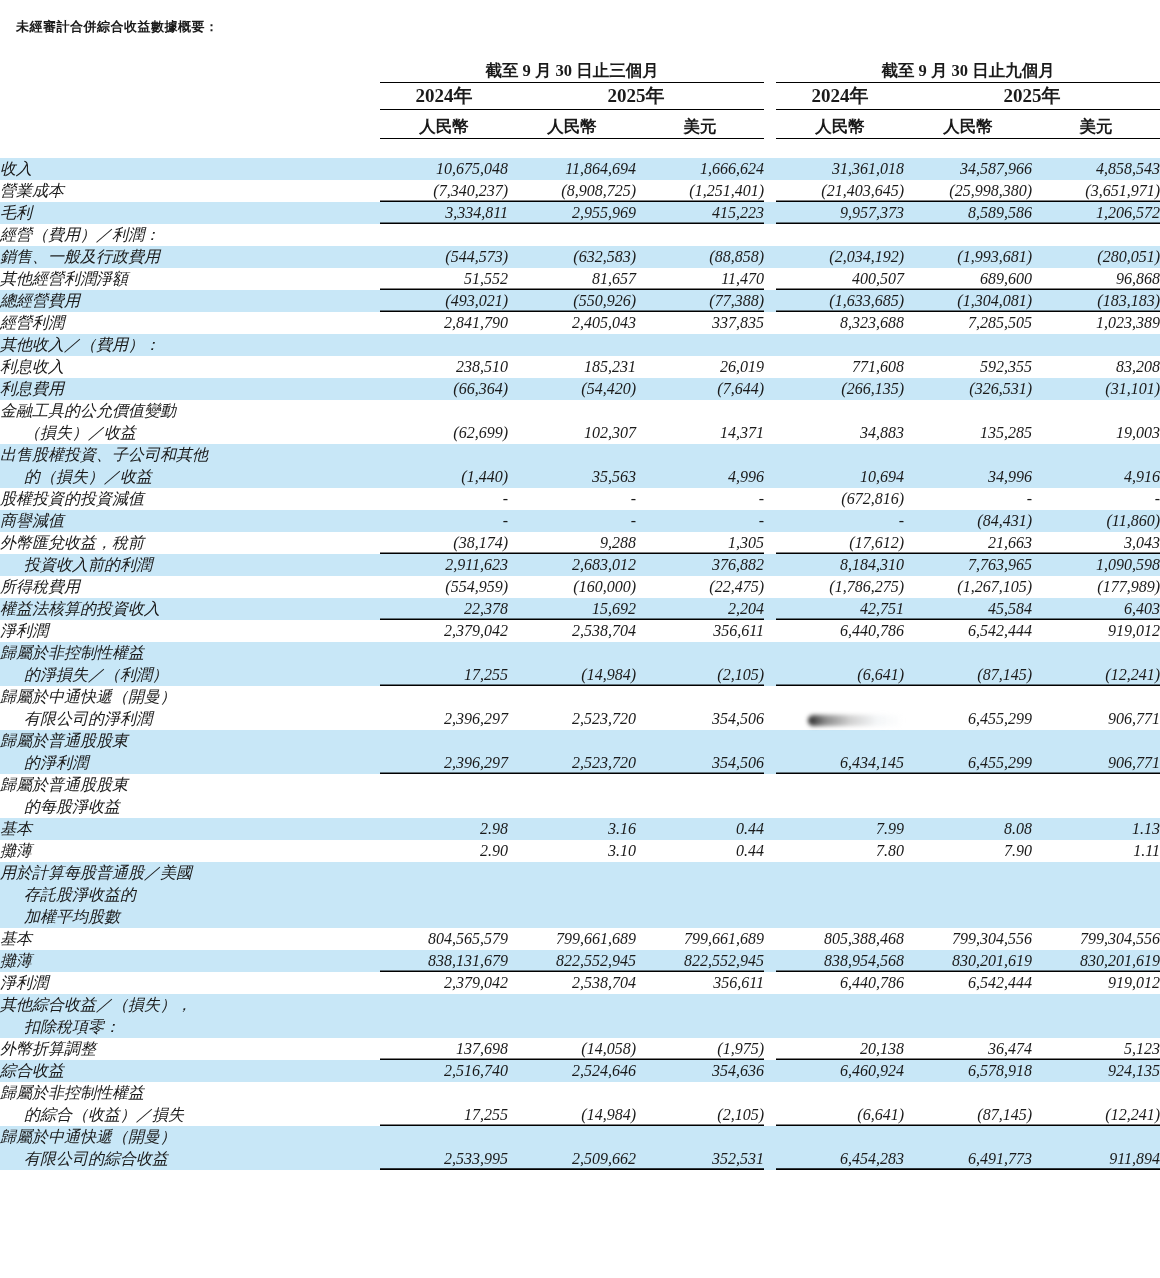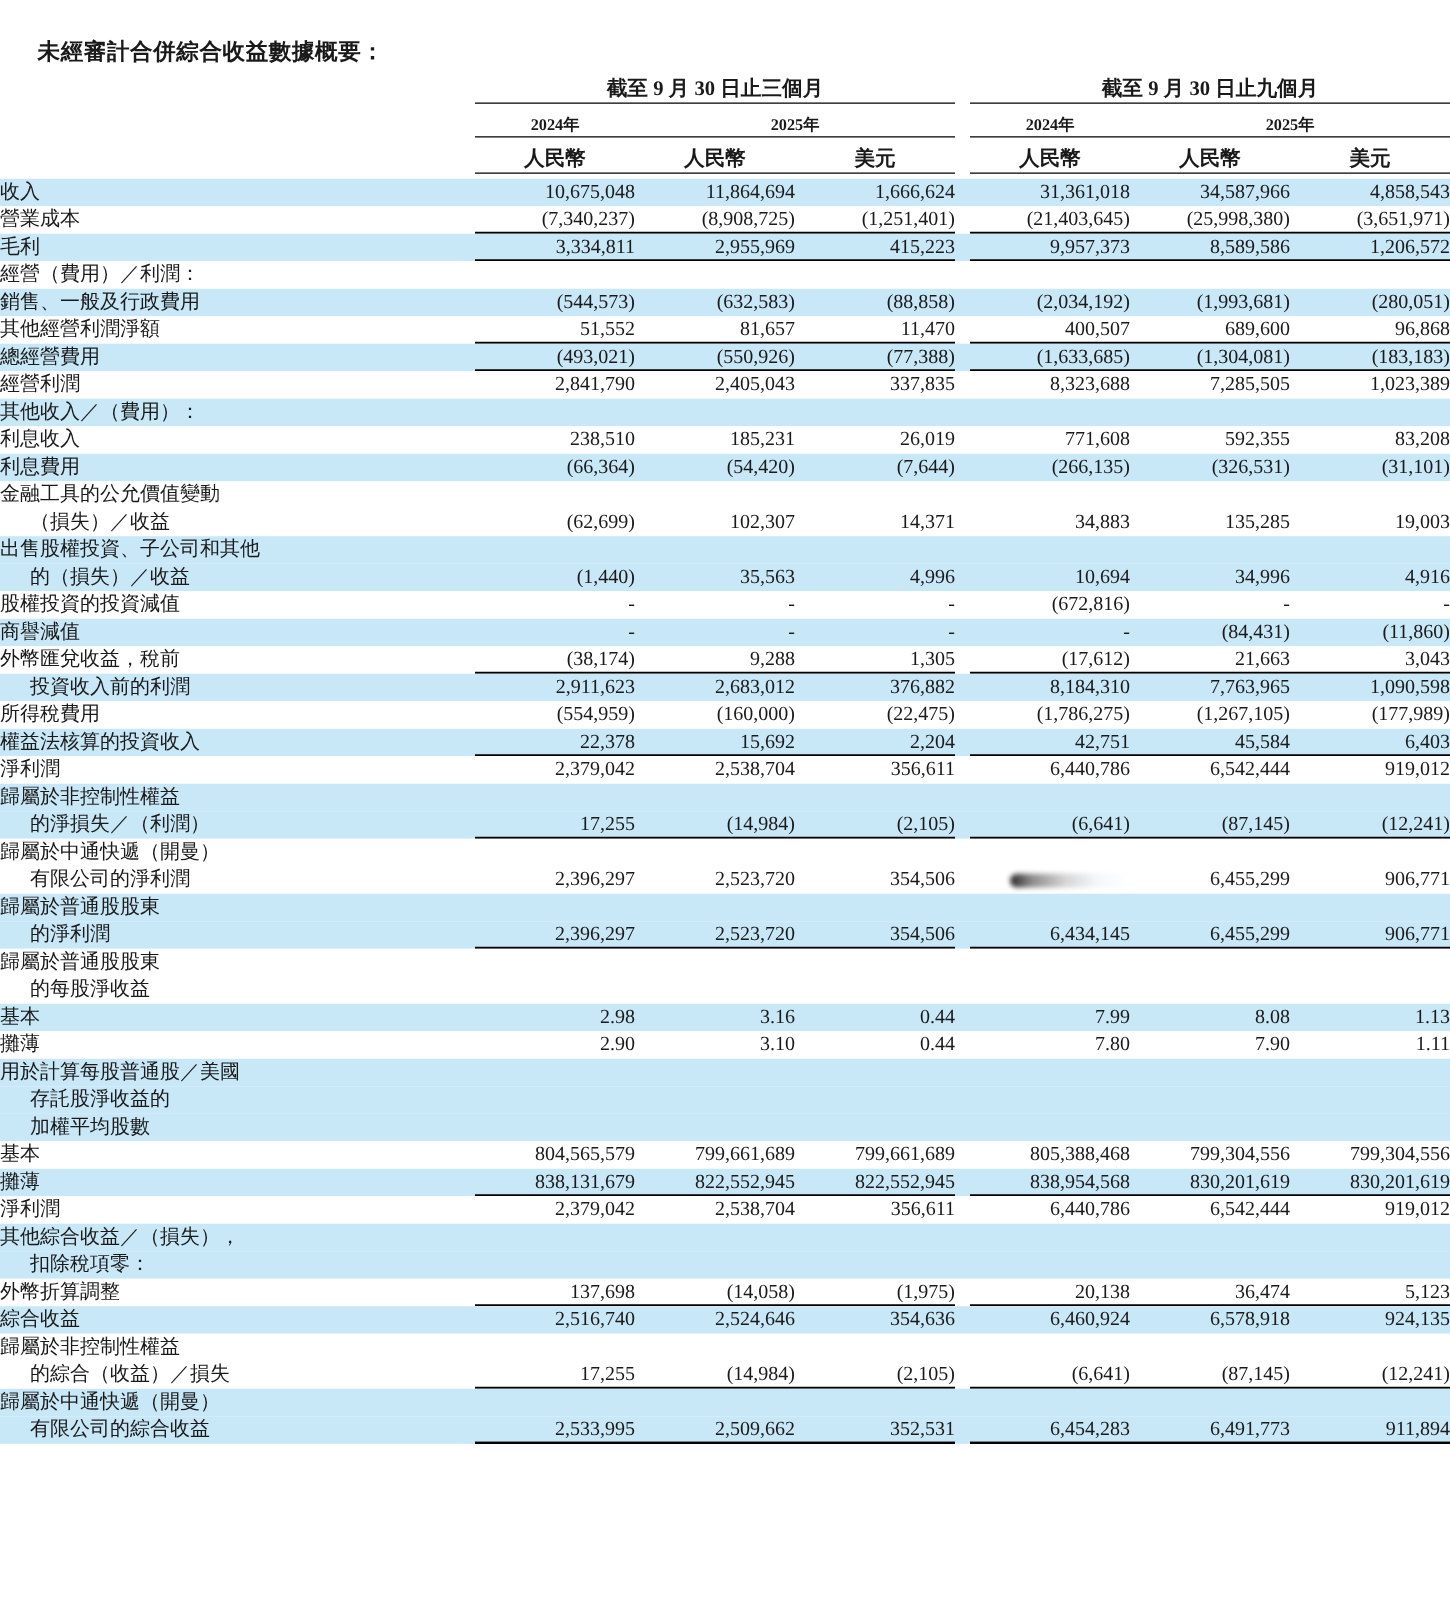--- a/index.html
+++ b/index.html
@@ -17,27 +17,26 @@
   }
   .page {
     position: relative;
     width: 1160px;
     height: 1278px;
   }
 
   
   .doc-title {
     position: absolute;
-    left: 30px;
+    left: 16px;
     top: 18px;
-    font-size: 18px;
+    font-size: 13px;
     font-weight: 700;
     letter-spacing: 0.5px;
     white-space: nowrap;
-    margin-top: 11px;
   }
 
   
   .hdr {
     position: absolute;
     left: 0;
     top: 58px;
     width: 1160px;
   }
   .hdr table {
@@ -56,21 +55,21 @@
   .hdr .lbl-col { width: 380px; }
   .hdr .c1 { width: 128px; }
   .hdr .c2 { width: 128px; }
   .hdr .c3 { width: 128px; }
   .hdr .gap { width: 12px; }
   .hdr .c4 { width: 128px; }
   .hdr .c5 { width: 128px; }
   .hdr .c6 { width: 128px; }
 
   .hdr .row-period td { height: 24px; font-weight: 700; font-size: 16.5px; }
-  .hdr .row-year   td { height: 26px; font-weight: 700; font-size: 13px; }
+  .hdr .row-year   td { height: 26px; font-weight: 700; font-size: 19px; }
   .hdr .row-cur    td { height: 28px; font-weight: 700; font-size: 16.5px; text-align: center; }
 
   .ul-top { border-bottom: 1.6px solid #000; }
   .ul-mid { border-bottom: 1.3px solid #000; }
   .ul-bot { border-bottom: 1.3px solid #000; }
 
   .units-note {
     position: absolute;
     top: 132px;
     left: 0;
@@ -79,22 +78,23 @@
     font-size: 16px;
     white-space: nowrap;
     padding-left: 300px;
     box-sizing: border-box;
   }
 
   
   .body-wrap {
     position: absolute;
     left: 0;
-    top: 143px;
+    top: 158px;
     width: 1059px;
+    font-style: italic;
   }
   table.fin {
     border-collapse: collapse;
     table-layout: fixed;
     width: 1160px;
     font-size: 16px;
   }
   table.fin col.lbl  { width: 380px; }
   table.fin col.nc   { width: 128px; }
   table.fin col.gapc { width: 12px; }

